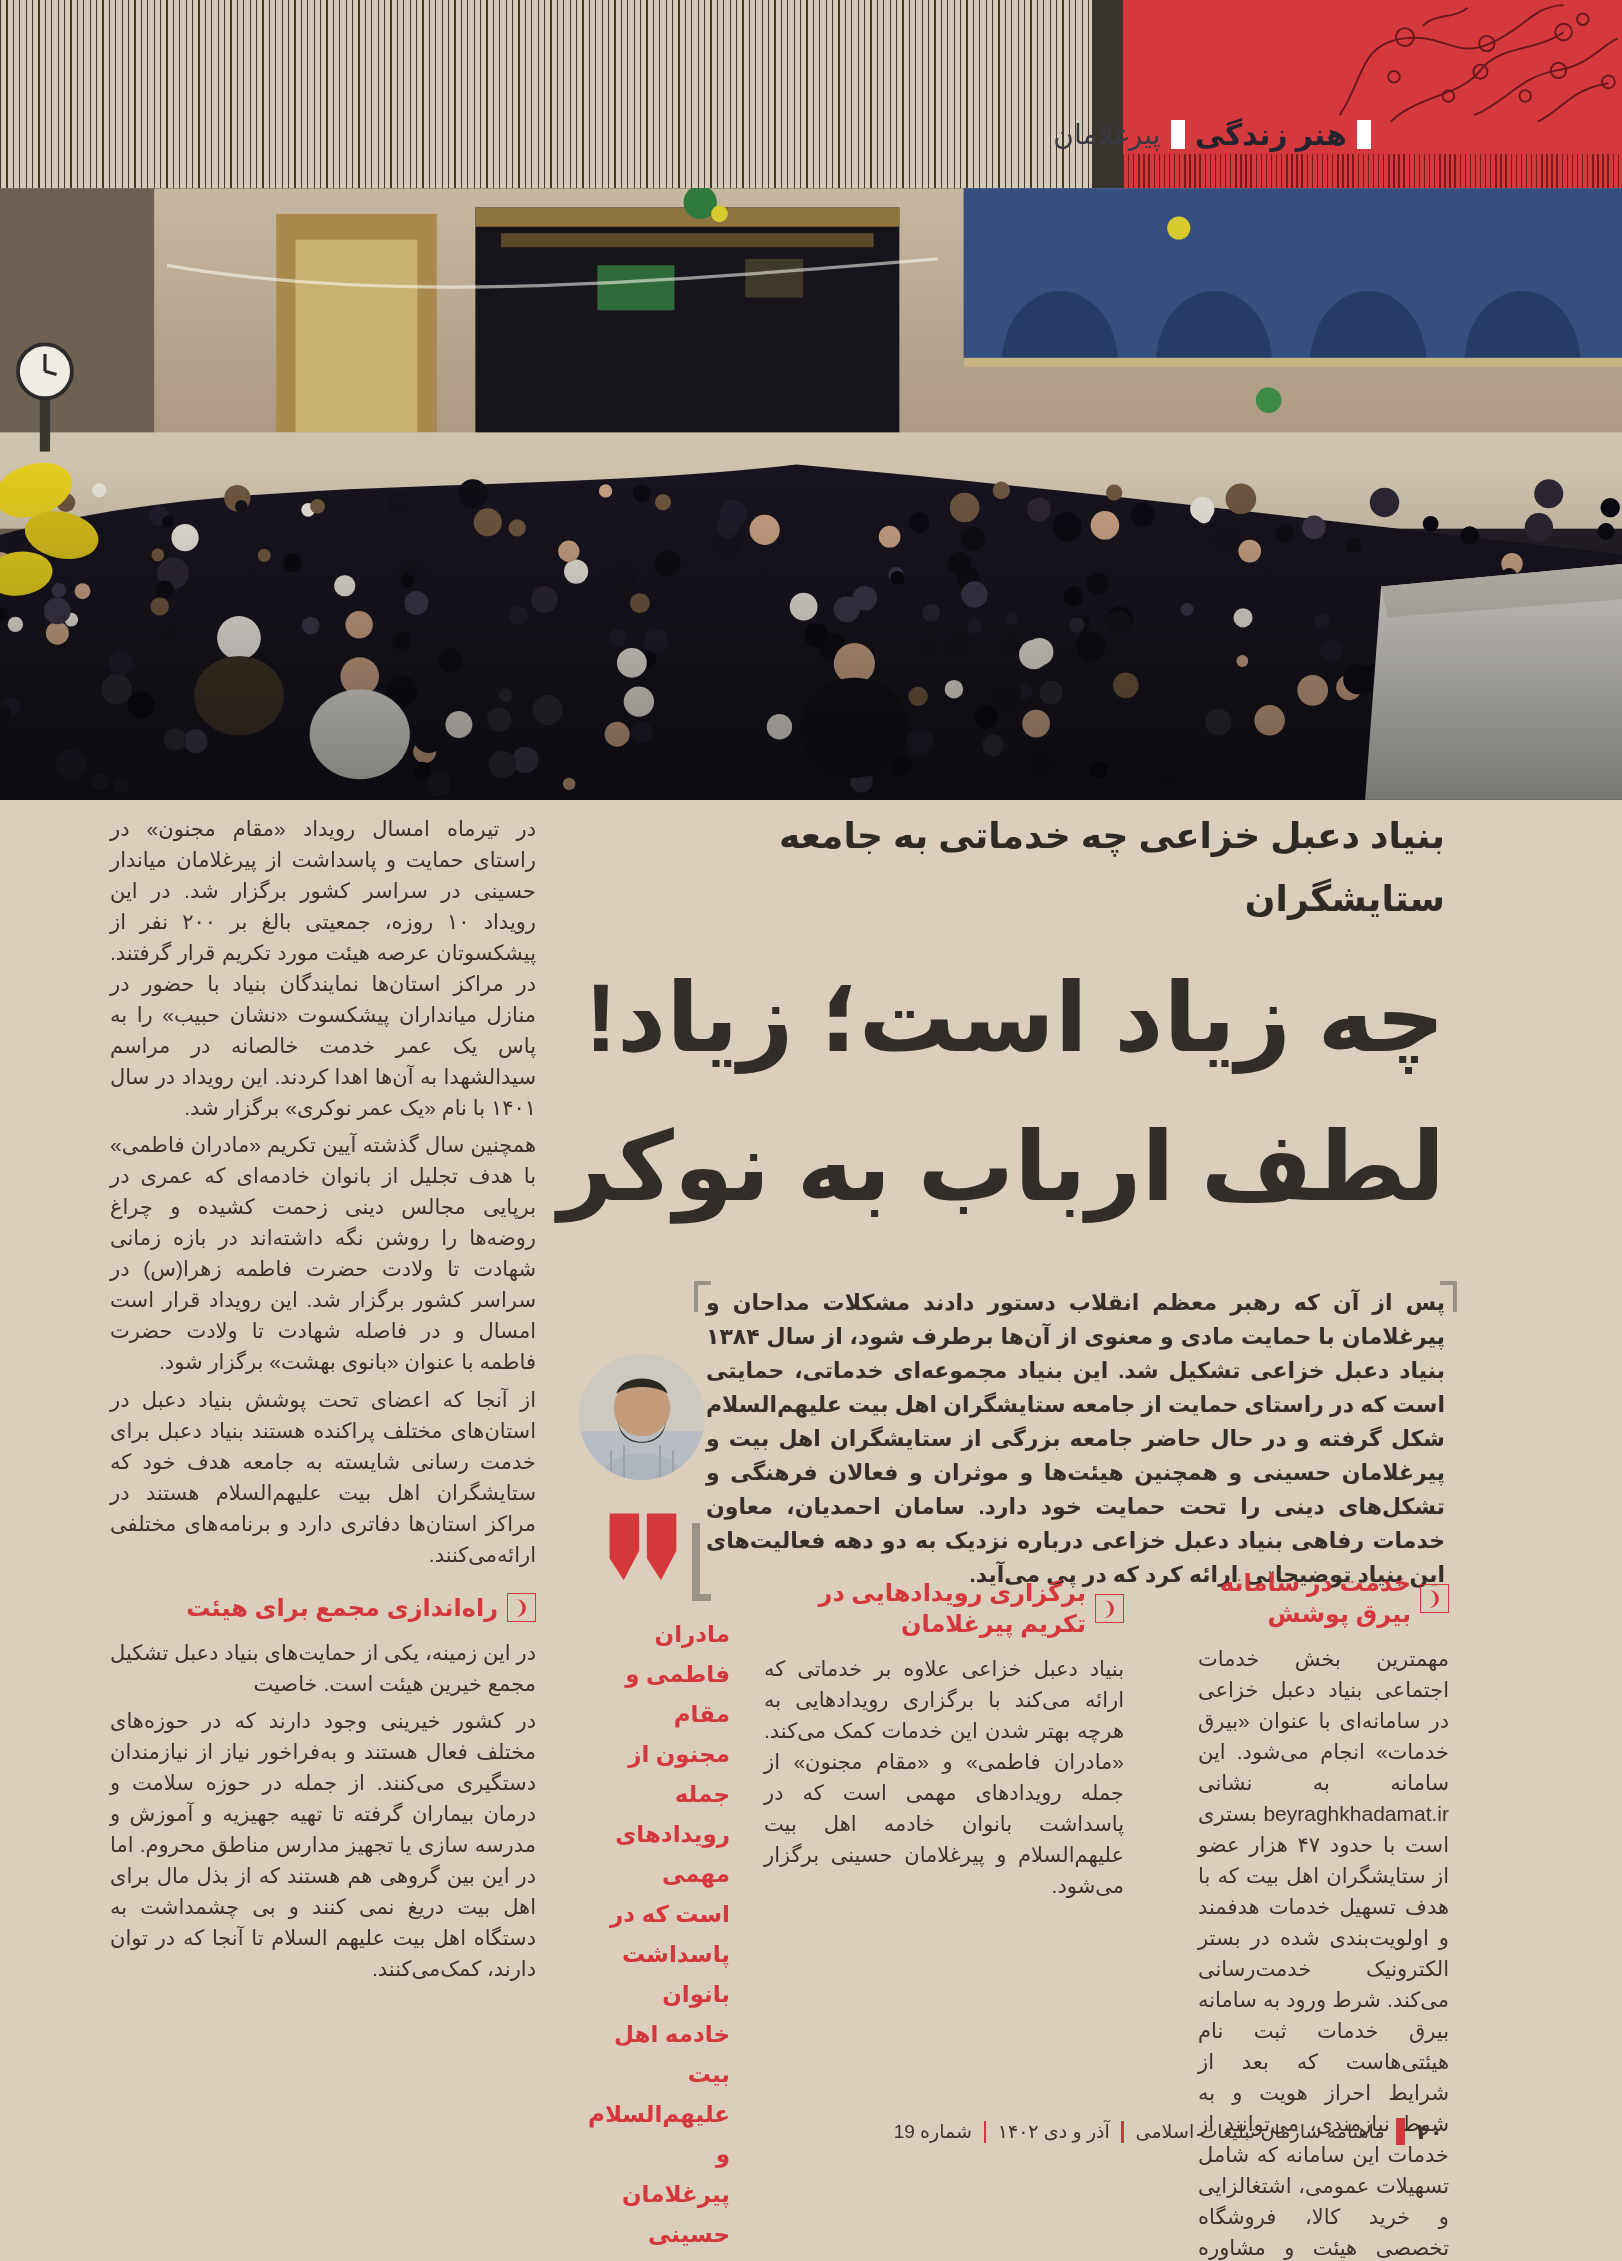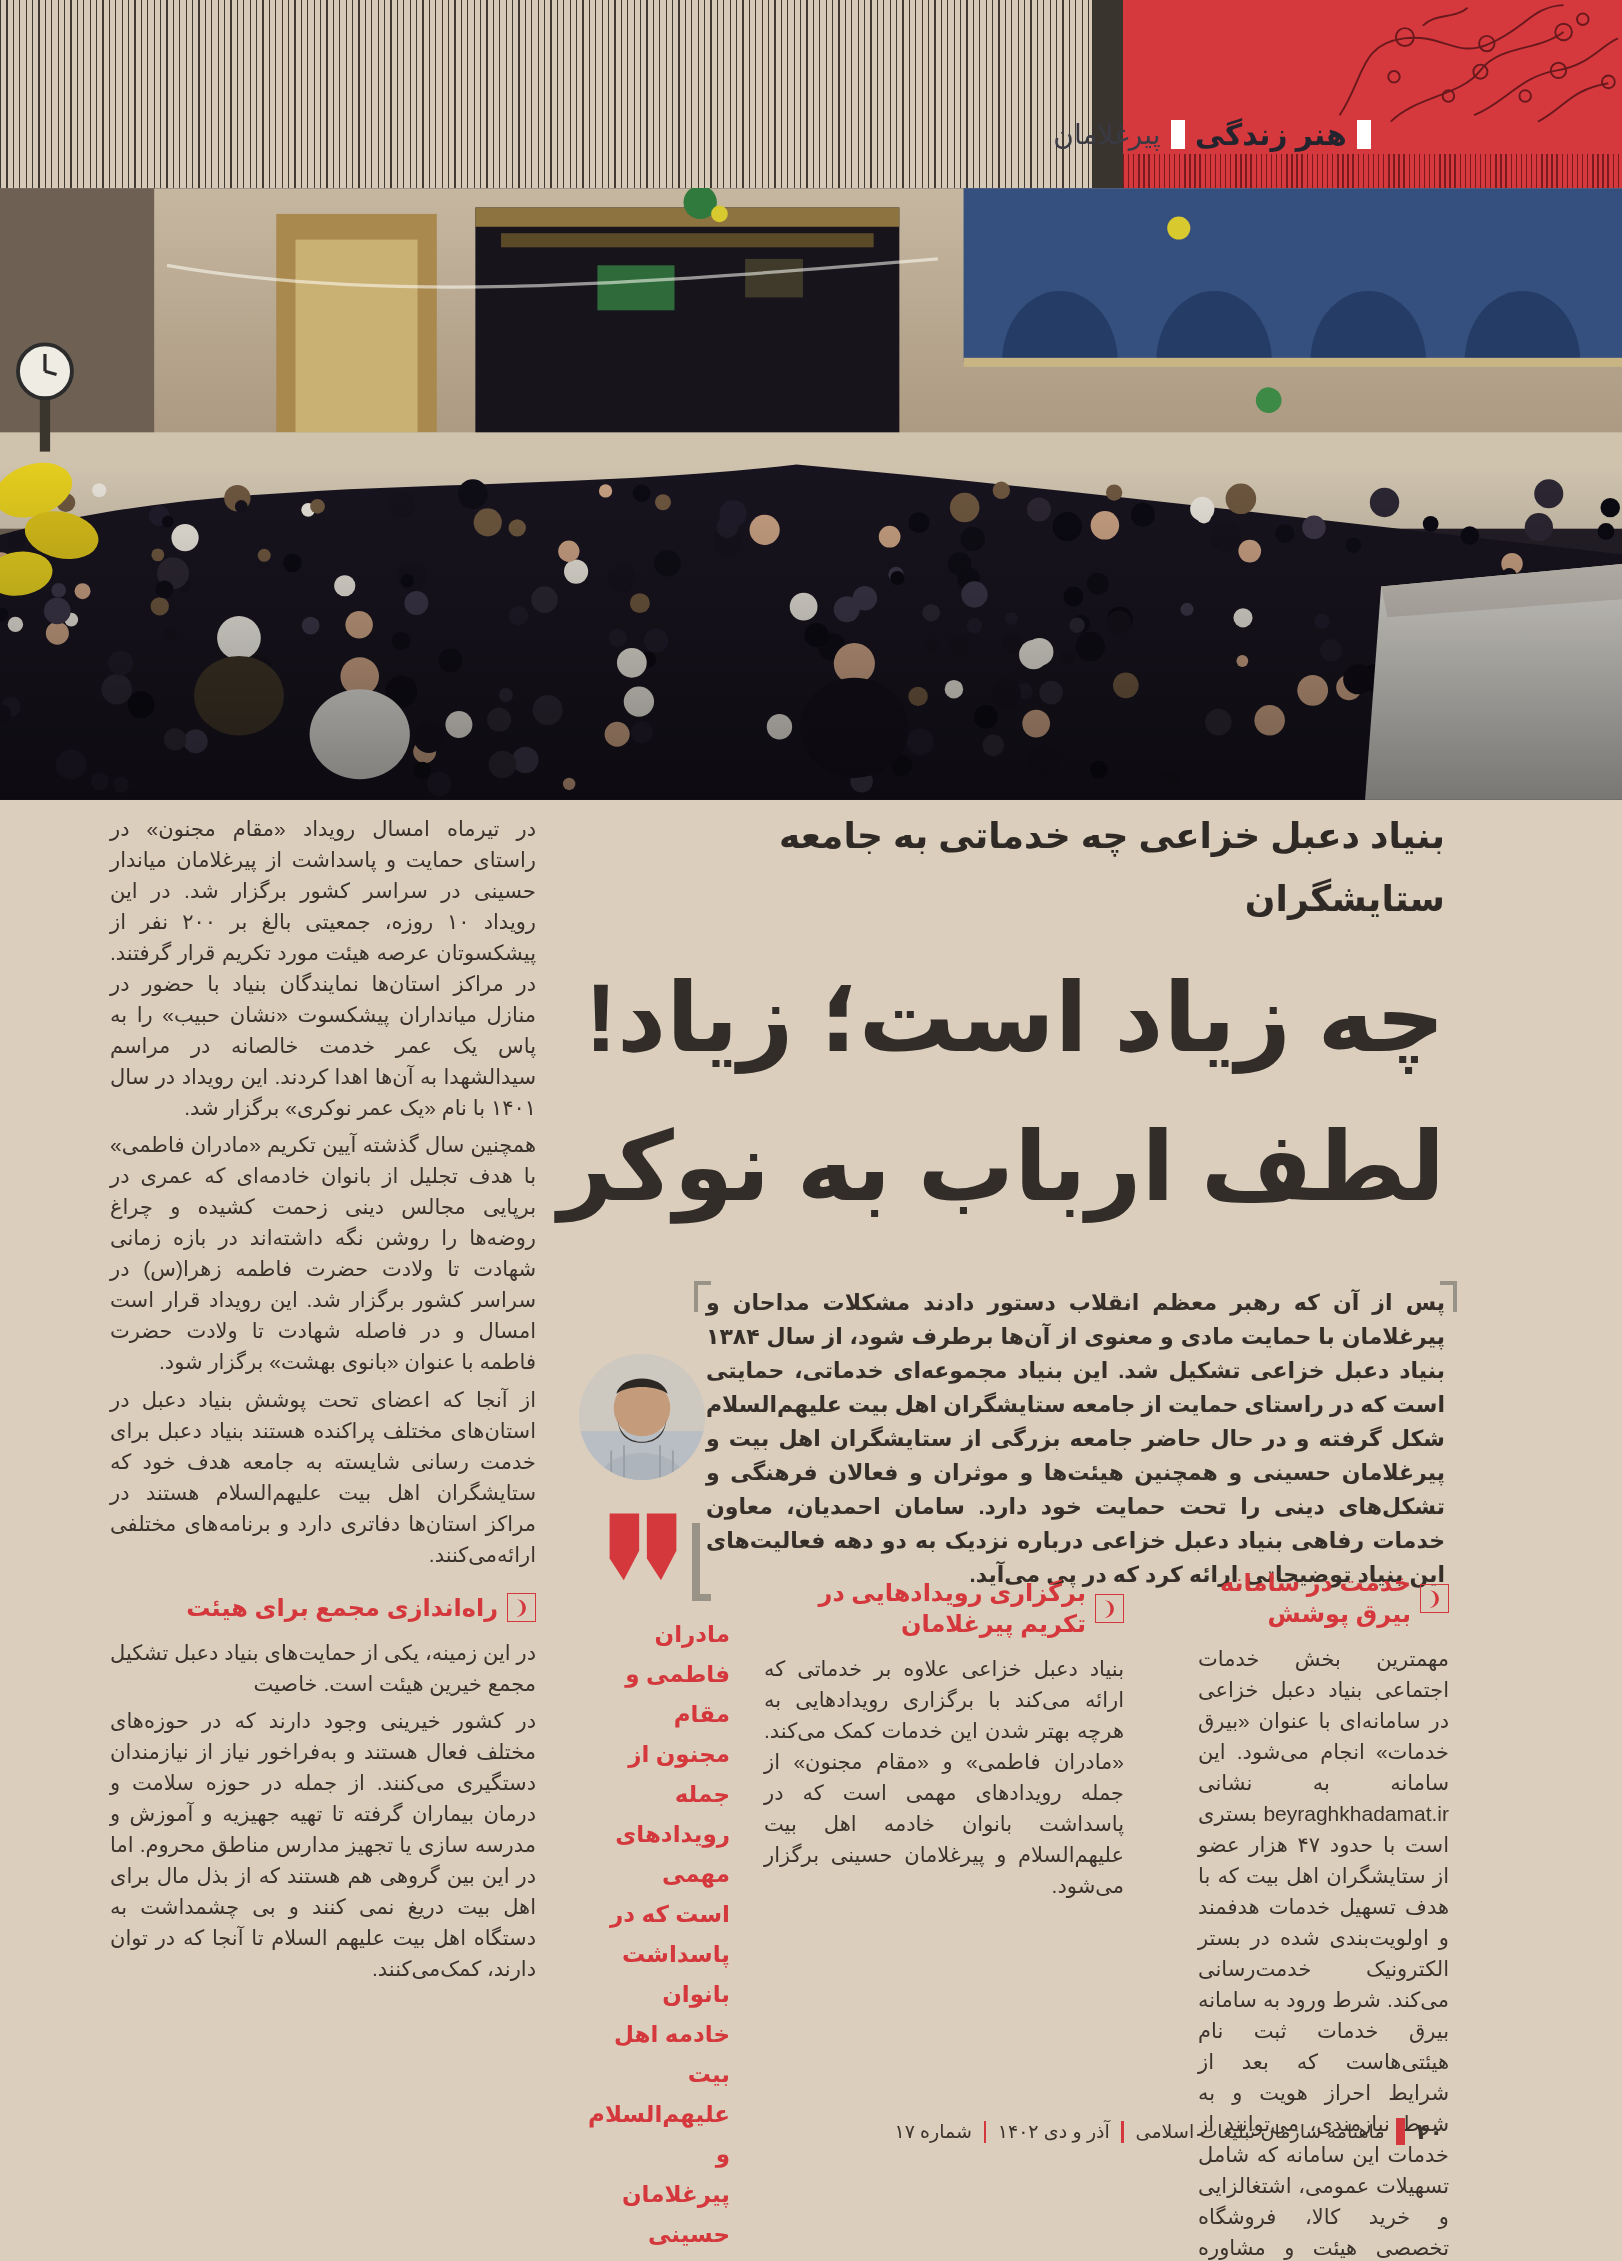--- a/index.html
+++ b/index.html
@@ -449,17 +449,17 @@
     <p>مهمترین بخش خدمات اجتماعی بنیاد دعبل خزاعی در سامانه‌ای با عنوان «بیرق خدمات» انجام می‌شود. این سامانه به نشانی beyraghkhadamat.ir بستری است با حدود ۴۷ هزار عضو از ستایشگران اهل بیت که با هدف تسهیل خدمات هدفمند و اولویت‌بندی شده در بستر الکترونیک خدمت‌رسانی می‌کند. شرط ورود به سامانه بیرق خدمات ثبت نام هیئتی‌هاست که بعد از شرایط احراز هویت و به شرط نیازمندی، می‌توانند از خدمات این سامانه که شامل تسهیلات عمومی، اشتغالزایی و خرید کالا، فروشگاه تخصصی هیئت و مشاوره حقوقی است، استفاده کنند. در سال گذشته نرم‌افزار کاربردی «بیرق خدمات»</p>
   </div>
 
   <div class="footer">
     <span class="pnum">۴۰</span>
     <span class="redblock"></span>
     <span>ماهنامه سازمان تبلیغات اسلامی</span>
     <span class="reddiv"></span>
     <span>آذر و دی ۱۴۰۲</span>
     <span class="reddiv"></span>
-    <span>شماره ۱۷</span>
+    <span>شماره 19</span>
   </div>
 
 </div>
 
 
 </body></html>

